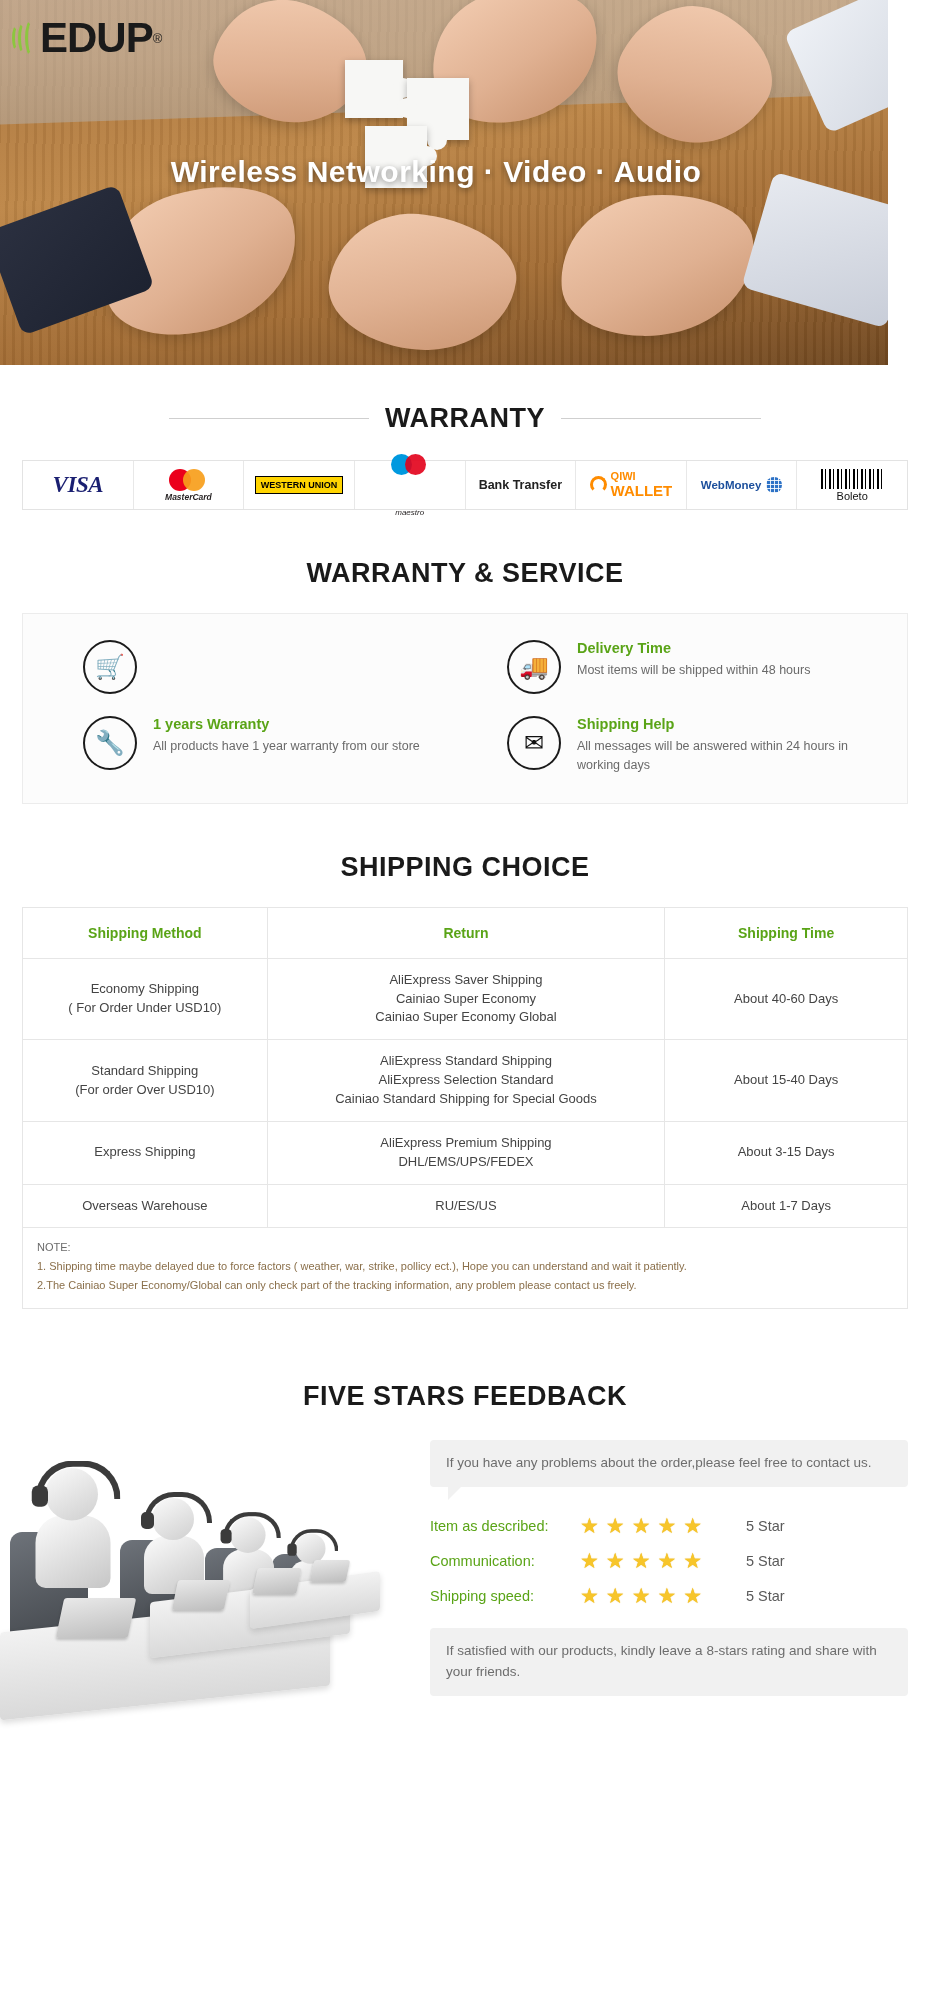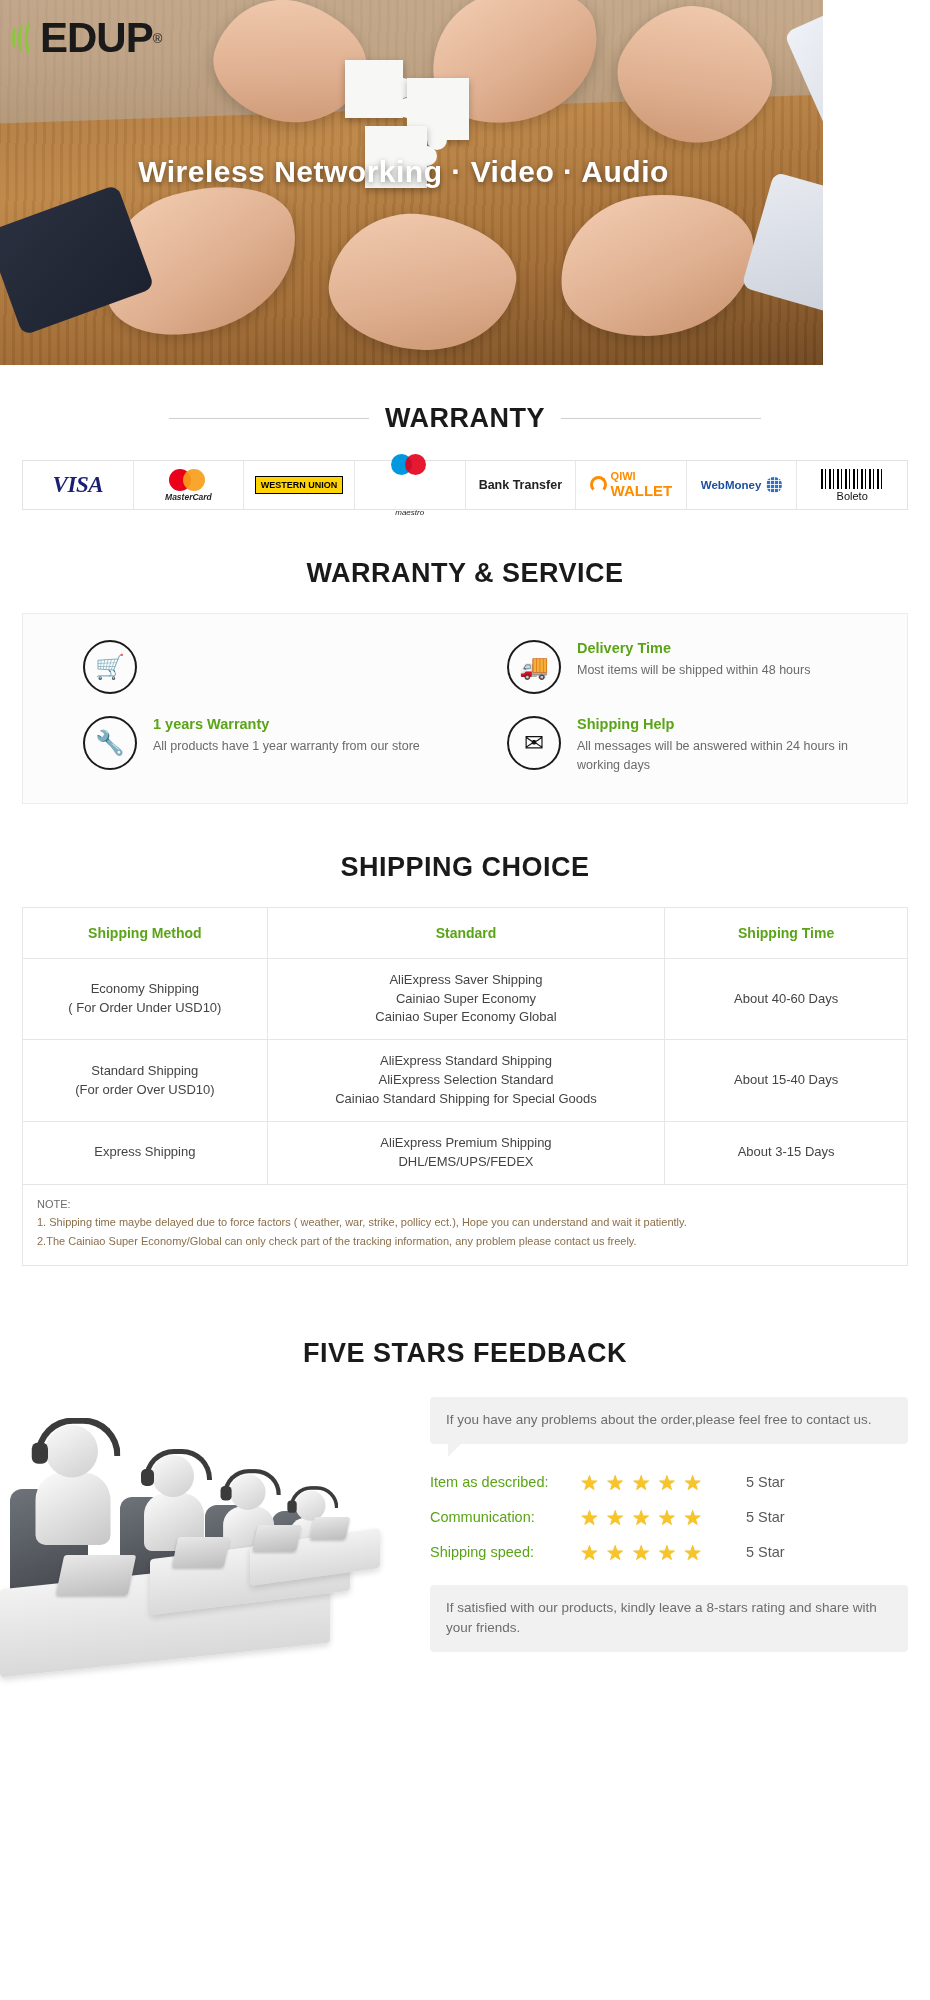--- a/index.html
+++ b/index.html
@@ -6,21 +6,21 @@
   body {
     width: 930px;
     font-family: "Liberation Sans", sans-serif;
     background: #ffffff;
     color: #333;
   }
 
   
   .hero {
     position: relative;
-    width: 823px;
+    width: 888px;
     height: 365px;
     overflow: hidden;
     background: linear-gradient(165deg, #9c6a38 0%, #b07c43 35%, #c08d4d 55%, #7c5128 100%);
   }
   .hero-wood {
     position: absolute;
     left: 0; top: 0; right: 0; bottom: 0;
     background:
       repeating-linear-gradient(91deg, rgba(0,0,0,0.05) 0 3px, rgba(255,255,255,0.03) 3px 9px),
       linear-gradient(170deg, #a9733c 0%, #bd8647 40%, #a26c34 70%, #6f4720 100%);
@@ -470,40 +470,45 @@
 
 <table class="ship-table">
   <colgroup>
       <col class="c1">
       <col class="c2">
       <col class="c3">
     </colgroup>
   <thead>
     <tr>
       <th>Shipping Method</th>
-      <th>Standard</th>
+      <th>Return</th>
       <th>Shipping Time</th>
     </tr>
   </thead>
   <tbody>
     <tr>
       <td class="pre">Economy Shipping<br>( For Order Under USD10)</td>
       <td class="pre">AliExpress Saver Shipping<br>Cainiao Super Economy<br>Cainiao Super Economy Global</td>
       <td>About 40-60 Days</td>
     </tr>
     <tr>
       <td class="pre">Standard Shipping<br>(For order Over USD10)</td>
       <td class="pre">AliExpress Standard Shipping<br>AliExpress Selection Standard<br>Cainiao Standard Shipping for Special Goods</td>
       <td>About 15-40 Days</td>
     </tr>
     <tr>
       <td class="pre">Express Shipping</td>
       <td class="pre">AliExpress Premium Shipping<br>DHL/EMS/UPS/FEDEX</td>
       <td>About 3-15 Days</td>
     </tr>
+    <tr>
+      <td class="pre">Overseas Warehouse</td>
+      <td class="pre">RU/ES/US</td>
+      <td>About 1-7 Days</td>
+    </tr>
   </tbody>
 </table>
 
 <div class="ship-note">
   <div class="nt-head">NOTE:</div>
   <div>1. Shipping time maybe delayed due to force factors ( weather, war, strike, pollicy ect.), Hope you can understand and wait it patiently.</div>
   <div>2.The Cainiao Super Economy/Global can only check part of the tracking information, any problem please contact us freely.</div>
 </div>
 
 <h2 class="sec-title feedback-title">FIVE STARS FEEDBACK</h2>

